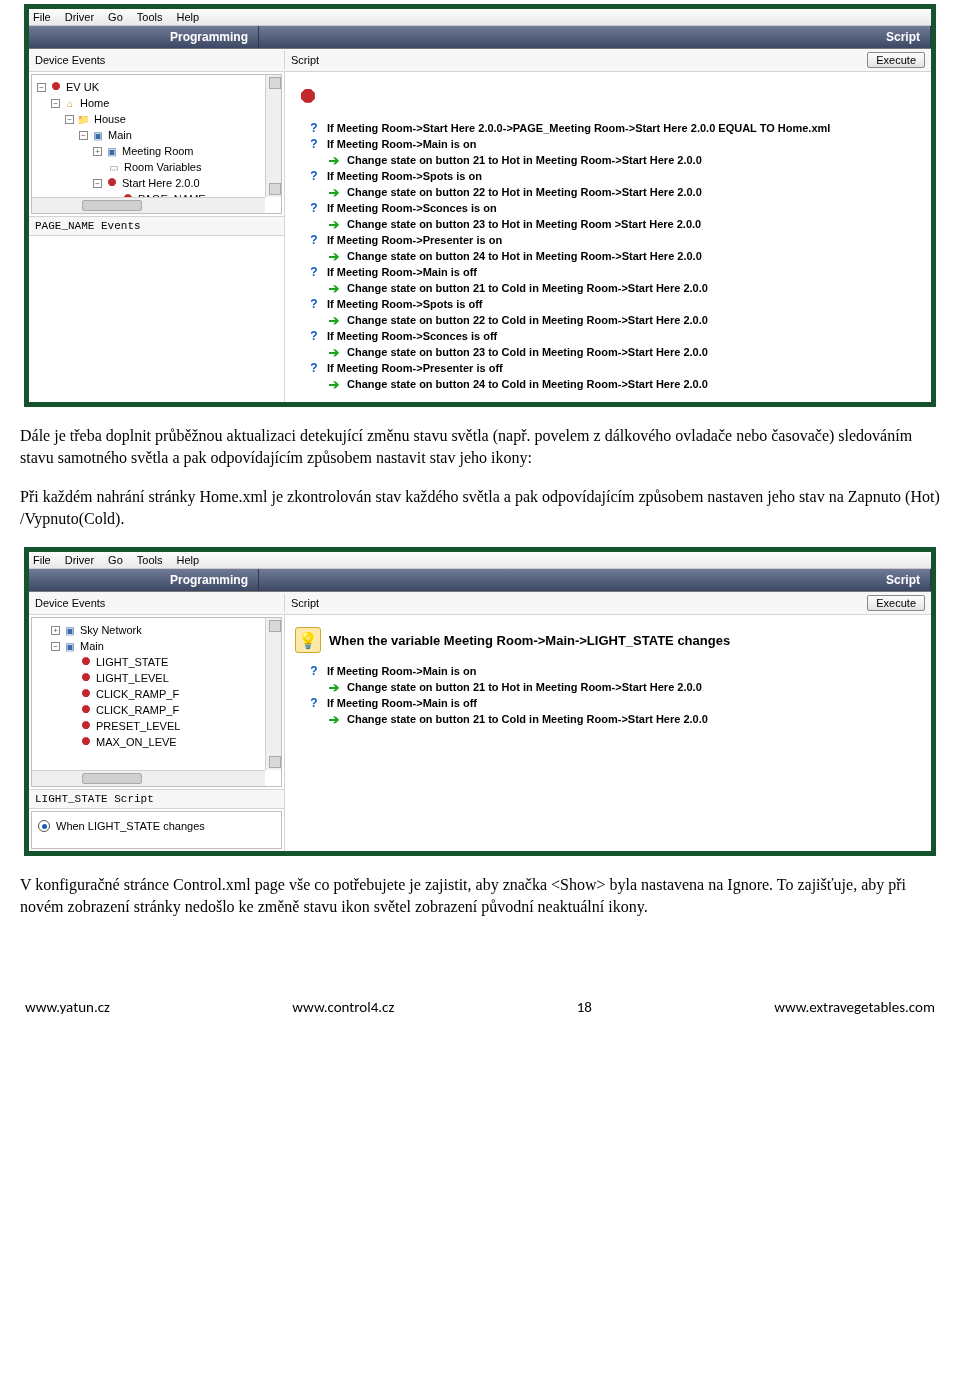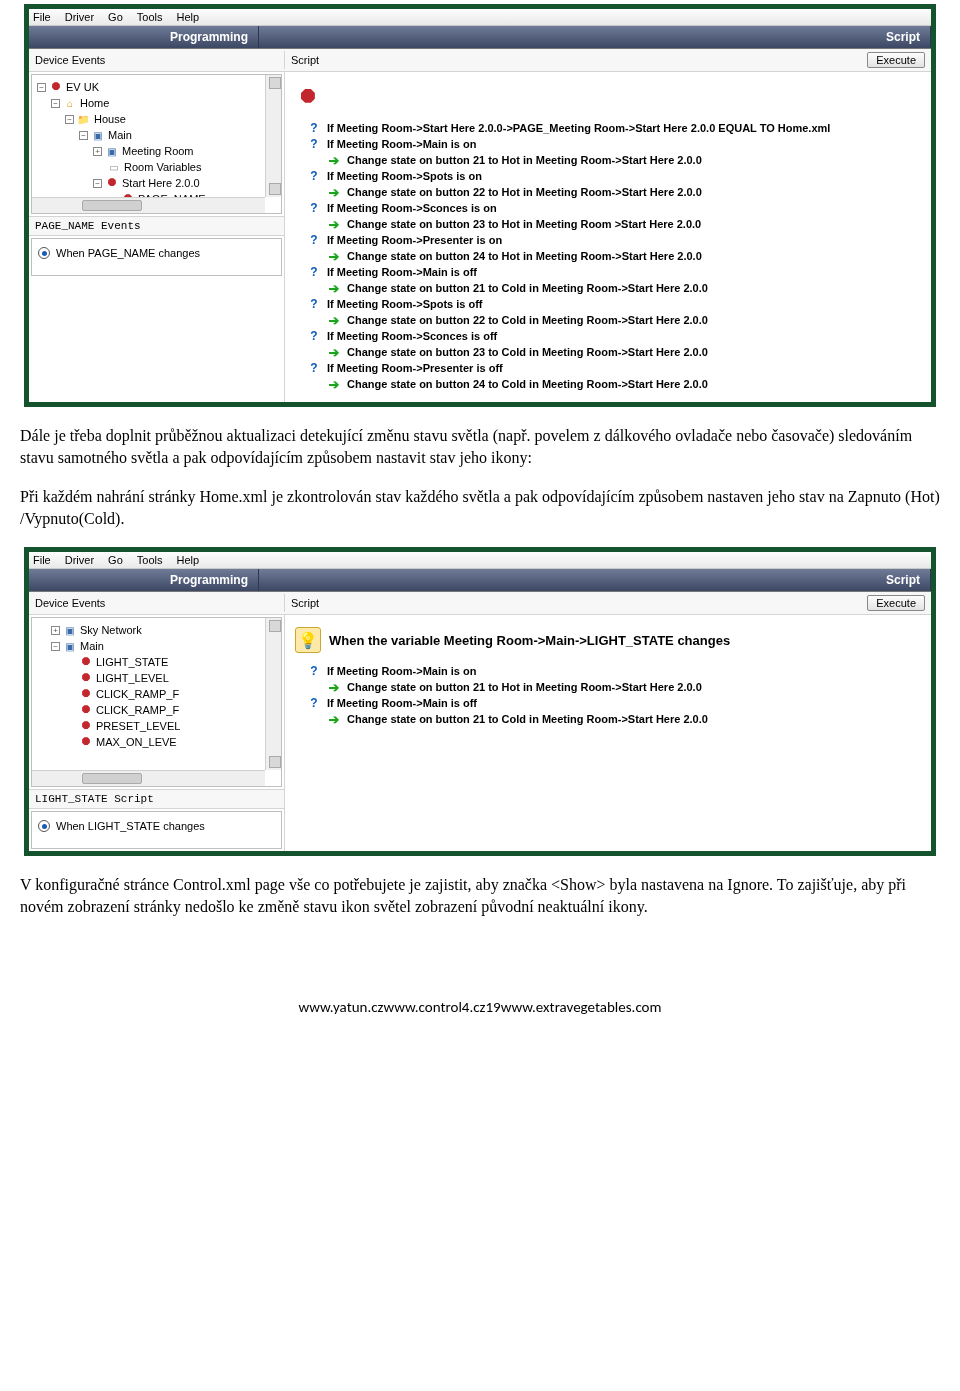--- a/index.html
+++ b/index.html
@@ -8,21 +8,21 @@
     font-size: 16px;
     background: #fff;
     width: 960px;
     margin: 0 auto;
     color: #000;
   }
   .doc { padding: 0 20px 20px 20px; }
   .para { margin: 18px 0; line-height: 1.35; }
   .footer {
     display: flex;
-    justify-content: center;
+    justify-content: space-between;
     margin-top: 80px;
     font-family: Calibri, Arial, sans-serif;
     font-size: 15px;
     padding: 0 5px;
   }
 
   
   .shot {
     border: 5px solid #14532d;
     background: #15803d;
@@ -321,26 +321,20 @@
               <span style="width: 11px; display: inline-block;"></span>
               <span class="ico c4">⯃</span>
               <span>PAGE_NAME</span>
             </div>
             <div class="scrollbar-v"></div>
           <div class="scrollbar-h">
               <div class="thumb"></div>
             </div>
         </div>
         <div class="sectionlabel">PAGE_NAME Events</div>
-        <div class="eventlist">
-          <div class="radio-row">
-            <span class="radio-dot"></span>
-            <span>When PAGE_NAME changes</span>
-          </div>
-        </div>
       </div>
       <div class="rightpane">
         <div class="headline">
           <span class="bigico ico c4">⯃</span>
         </div>
         <div id="lines1">
             <div class="script-line ind1">
               <span class="qicon">?</span>
               <span>If Meeting Room-&gt;Start Here 2.0.0-&gt;PAGE_Meeting Room-&gt;Start Here 2.0.0 EQUAL TO Home.xml</span>
             </div>
@@ -524,17 +518,17 @@
           </div>
       </div>
     </div>
   </div>
 
   <p class="para">V konfiguračné stránce Control.xml page vše co potřebujete je zajistit, aby značka &lt;Show&gt;  byla nastavena na Ignore. To zajišťuje, aby při novém zobrazení stránky nedošlo ke změně stavu ikon světel zobrazení původní neaktuální ikony.</p>
 
   <div class="footer">
     <span>www.yatun.cz</span>
     <span>www.control4.cz</span>
-    <span>19</span>
+    <span>18</span>
     <span>www.extravegetables.com</span>
   </div>
 
 </div>
 
 </body></html>

